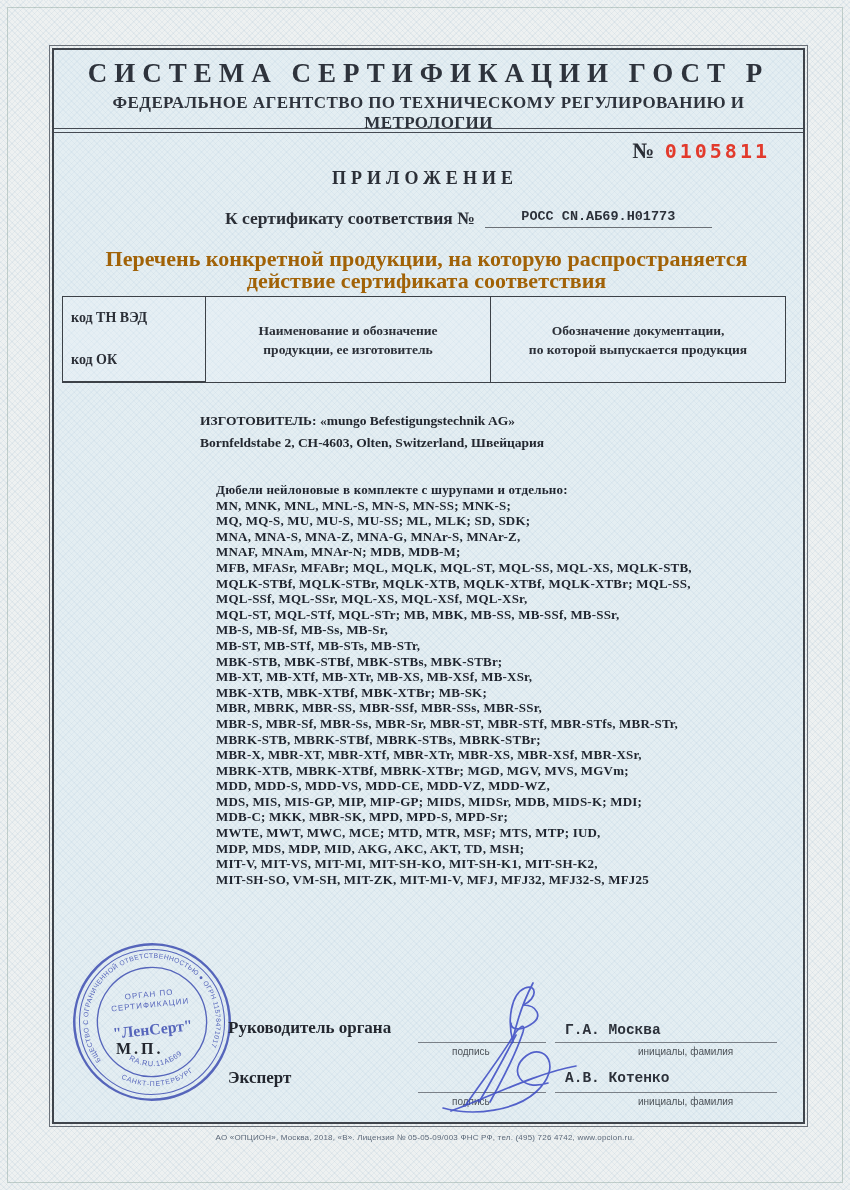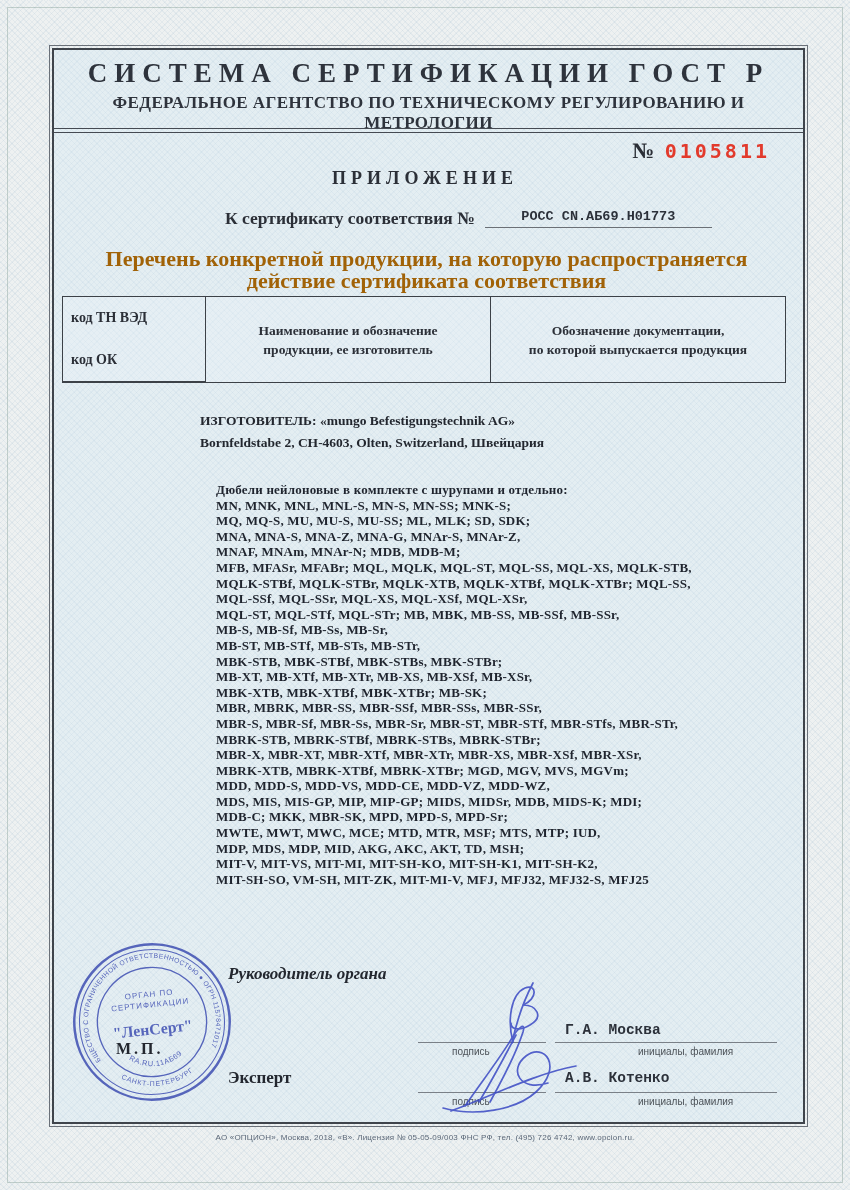--- a/index.html
+++ b/index.html
@@ -167,21 +167,21 @@
       </text>
       <text x="80" y="56" text-anchor="middle" font-size="7.6" letter-spacing="1">ОРГАН ПО</text>
       <text x="80" y="66" text-anchor="middle" font-size="7.6" letter-spacing="1">СЕРТИФИКАЦИИ</text>
       <text x="80" y="92" text-anchor="middle" font-size="15" font-weight="bold" font-family="Liberation Serif, serif">"ЛенСерт"</text>
     </g>
   </svg>
 </div>
 
 <div class="mp-label">М.П.</div>
 
-<div class="sig-role" style="left:228px;top:964px;font-style:italic;">Руководитель органа</div>
+<div class="sig-role" style="left:228px;top:1018px;">Руководитель органа</div>
 <div class="sig-line" style="left:418px;top:1020px;width:128px;height:22px;"></div>
 <div class="sig-caption" style="left:452px;top:1046px;">подпись</div>
 <div class="sig-name" style="left:565px;top:1022px;">Г.А. Москва</div>
 <div class="sig-line" style="left:555px;top:1020px;width:222px;height:22px;"></div>
 <div class="sig-caption" style="left:638px;top:1046px;">инициалы, фамилия</div>
 
 <div class="sig-role" style="left:228px;top:1068px;">Эксперт</div>
 <div class="sig-line" style="left:418px;top:1070px;width:128px;height:22px;"></div>
 <div class="sig-caption" style="left:452px;top:1096px;">подпись</div>
 <div class="sig-name" style="left:565px;top:1070px;">А.В. Котенко</div>

